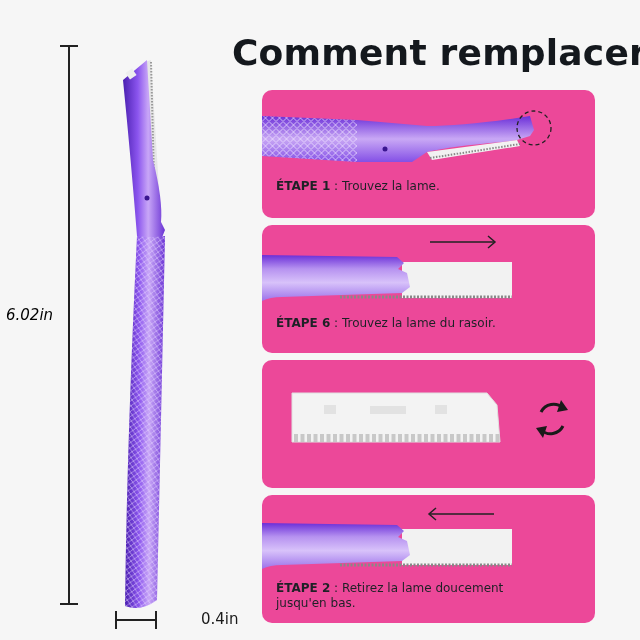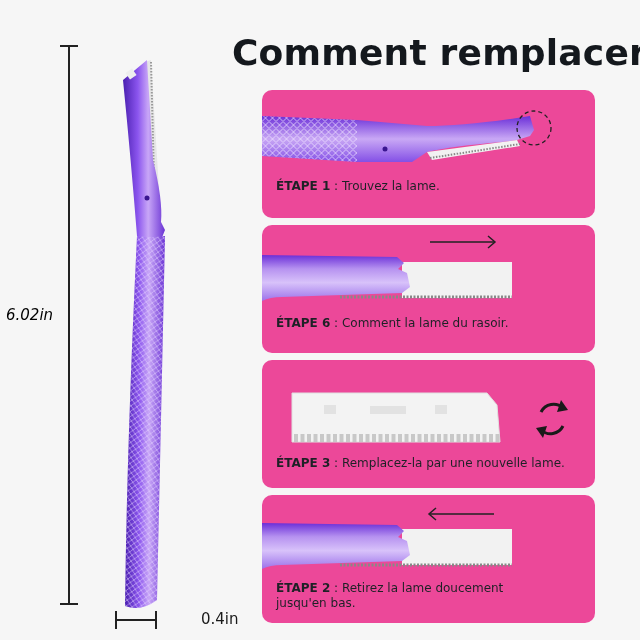--- a/index.html
+++ b/index.html
@@ -123,42 +123,39 @@
         <stop offset="1" stop-color="#9c72ea"></stop>
       </linearGradient>
     </defs>
     <line x1="168" y1="17" x2="232" y2="17" stroke="#222" stroke-width="1.5"></line>
     <path d="M226 11 L233 17 L226 23" fill="none" stroke="#222" stroke-width="1.5"></path>
     <rect x="140" y="37" width="110" height="36" fill="#f2f2f2"></rect>
     <path d="M78 72 L250 72" stroke="#888" stroke-width="3" stroke-dasharray="2 1.5"></path>
     <path d="M0 30 L135 32 L142 38 L136 44 L145 48 L148 62 L140 68 L20 72 Q8 72 0 76 Z" fill="url(#sg2)"></path>
   </svg>
   <div class="caption" style="top:91px">
-    <b>ÉTAPE 6</b><span> : </span><span>Comment la lame du rasoir.</span>
+    <b>ÉTAPE 6</b><span> : </span><span>Trouvez la lame du rasoir.</span>
   </div>
 </div>
 
 <div class="panel" style="top:360px">
   <svg width="333" height="118">
     <path d="M30 33 L225 33 L235 45 L238 82 L30 82 Z" fill="#f3f3f3" stroke="#e0e0e0"></path>
     <rect x="62" y="45" width="12" height="9" fill="#e2e2e2"></rect>
     <rect x="108" y="46" width="36" height="8" fill="#e2e2e2"></rect>
     <rect x="173" y="45" width="12" height="9" fill="#e2e2e2"></rect>
     <path d="M32 74 L238 74 L238 82 L32 82 Z" fill="none"></path>
     <line x1="32" y1="78" x2="238" y2="78" stroke="#c8c8c8" stroke-width="8" stroke-dasharray="4 2.5"></line>
     <g fill="none" stroke="#1a1a1a" stroke-width="3">
       <path d="M279 52 A14 14 0 0 1 301 48"></path>
       <path d="M299 40 L306 50 L295 52" fill="#1a1a1a" stroke="none"></path>
       <path d="M301 66 A14 14 0 0 1 279 70"></path>
       <path d="M281 78 L274 68 L285 66" fill="#1a1a1a" stroke="none"></path>
     </g>
   </svg>
-  <div class="caption" style="top:96px">
-    <b>ÉTAPE 3</b><span> : </span><span>Remplacez-la par une nouvelle lame.</span>
-  </div>
 </div>
 
 <div class="panel" style="top:495px">
   <svg width="333" height="118">
     <defs>
       <linearGradient id="sg4" x1="0" x2="0" y1="0" y2="1">
         <stop offset="0" stop-color="#6b2fd8"></stop>
         <stop offset="0.3" stop-color="#b692f0"></stop>
         <stop offset="0.6" stop-color="#d8c2fa"></stop>
         <stop offset="1" stop-color="#9c72ea"></stop>

